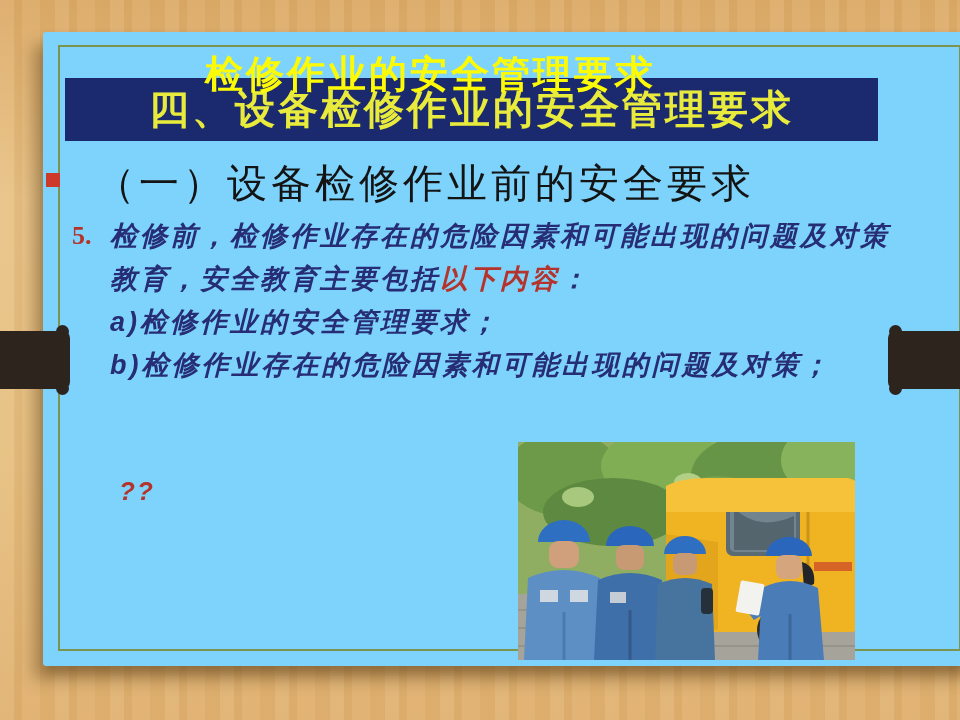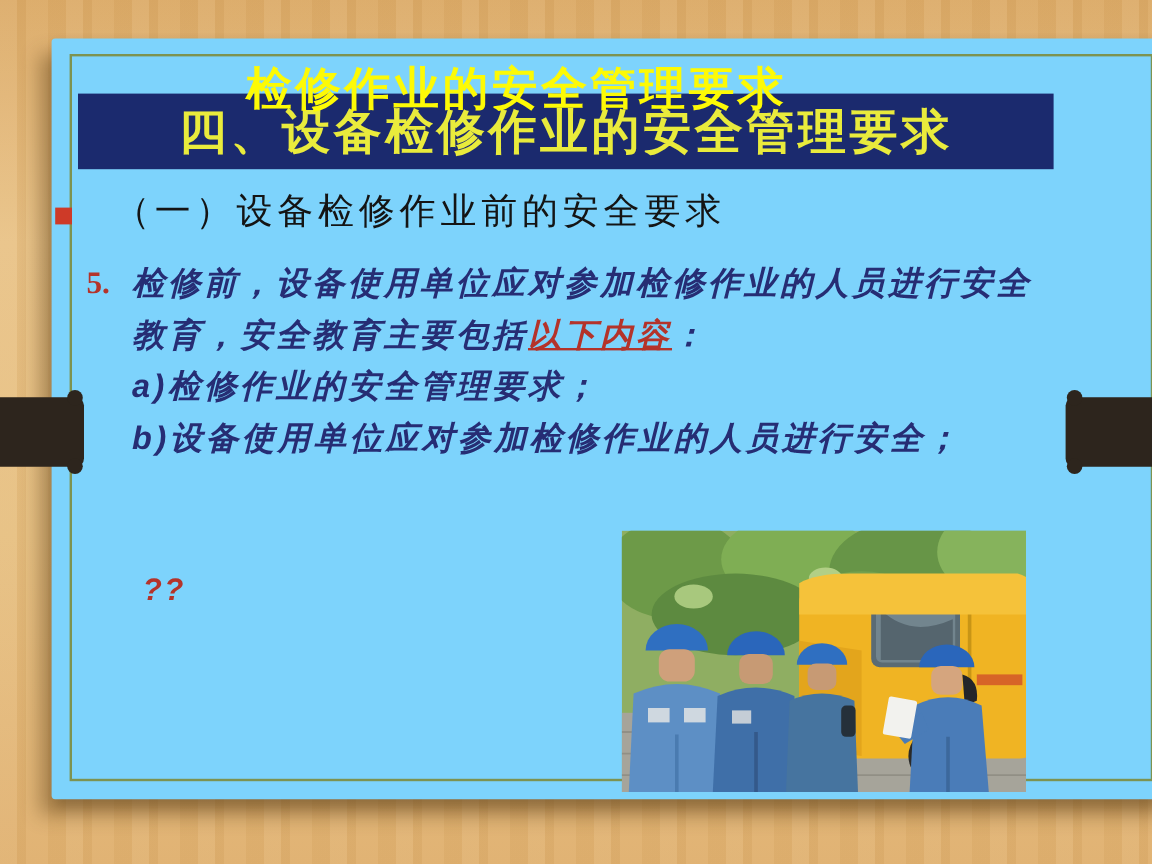--- a/index.html
+++ b/index.html
@@ -35,27 +35,27 @@
     background:#1b2a6e;display:flex;align-items:center;justify-content:center;
     font-size:40px;font-weight:bold;letter-spacing:3px;color:#e9eb3c;
     white-space:nowrap;
   }
   .red-bullet{
     position:absolute;left:3px;top:141px;width:14px;height:14px;background:#ce3a28;
   }
   .section-heading{
     position:absolute;left:52px;top:124px;
     font-family:"Liberation Serif",serif;
-    font-size:30px;color:#141414;letter-spacing:4px;white-space:nowrap;
+    font-size:40px;color:#141414;letter-spacing:4px;white-space:nowrap;
   }
   .hand{
     position:absolute;font-style:italic;font-weight:bold;
     font-size:27px;letter-spacing:3px;color:#262d74;white-space:nowrap;
   }
-  .red-text{color:#b4332a;text-decoration:underline;}
+  .red-text{color:#b4332a;}
   .num{
     position:absolute;font-size:26px;font-weight:bold;color:#b4332a;
     font-family:"Liberation Serif",serif;
   }
   .qq{
     position:absolute;font-size:26px;font-weight:bold;color:#b4332a;
     font-style:italic;letter-spacing:2px;
   }
   .photo{
     position:absolute;left:475px;top:410px;width:337px;height:218px;z-index:2;
@@ -86,26 +86,26 @@
   <div class="border-frame"></div>
 
   <div class="banner">
     <span>四、设备检修作业的安全管理要求</span>
   </div>
 
   <div class="red-bullet"></div>
   <div class="section-heading">（一）设备检修作业前的安全要求</div>
 
   <div class="num" style="left:29px;top:189px;">5.</div>
-  <div class="hand" style="left:67px;top:186px;">检修前，设备使用单位应对参加检修作业的人员进行安全</div>
+  <div class="hand" style="left:67px;top:186px;">检修前，检修作业存在的危险因素和可能出现的问题及对策</div>
 
   <div class="hand" style="left:67px;top:229px;"><span>教育，安全教育主要包括</span><span class="red-text">以下内容</span><span>：</span></div>
 
   <div class="hand" style="left:67px;top:272px;">a)检修作业的安全管理要求；</div>
-  <div class="hand" style="left:67px;top:315px;">b)设备使用单位应对参加检修作业的人员进行安全；</div>
+  <div class="hand" style="left:67px;top:315px;">b)检修作业存在的危险因素和可能出现的问题及对策；</div>
   <div class="qq" style="left:76px;top:444px;">??</div>
 
   <div class="photo">
     <svg viewBox="0 0 337 218">
 
       <rect width="337" height="218" fill="#8fae62"></rect>
       <ellipse cx="45" cy="32" rx="58" ry="42" fill="#6d9a48"></ellipse>
       <ellipse cx="145" cy="24" rx="62" ry="38" fill="#7fae54"></ellipse>
       <ellipse cx="245" cy="34" rx="72" ry="44" fill="#679547"></ellipse>
       <ellipse cx="315" cy="18" rx="52" ry="38" fill="#86b35c"></ellipse>

